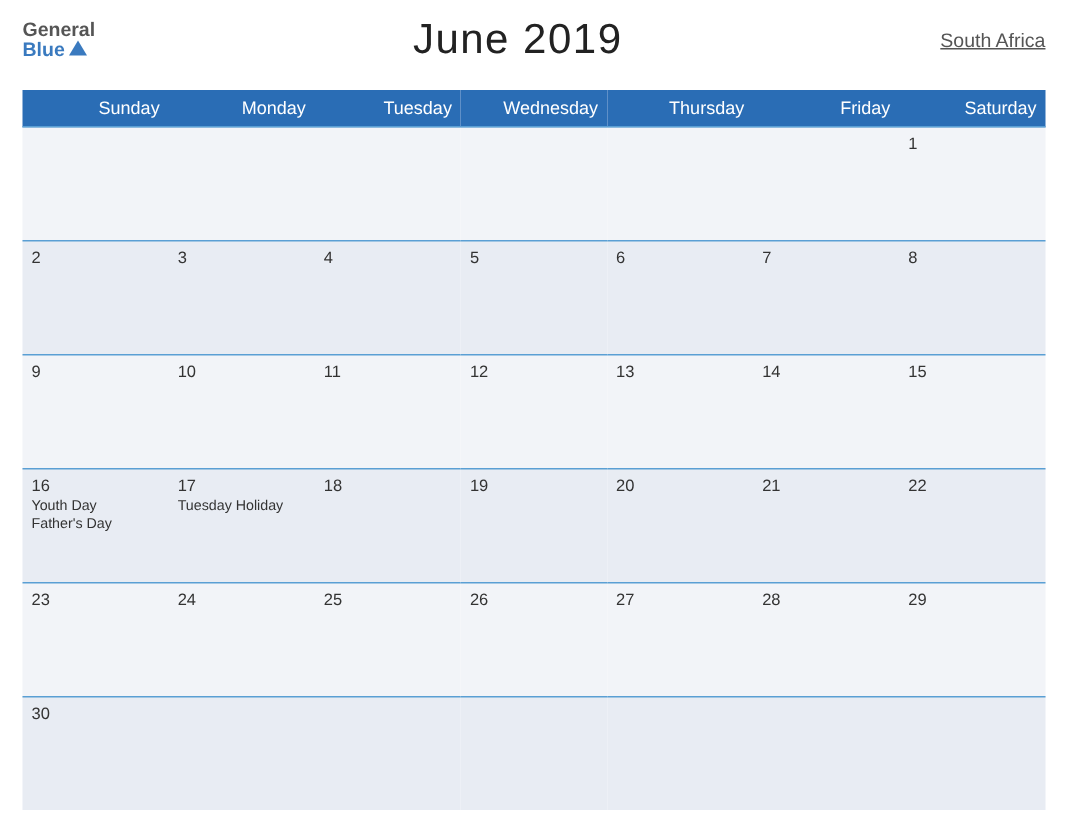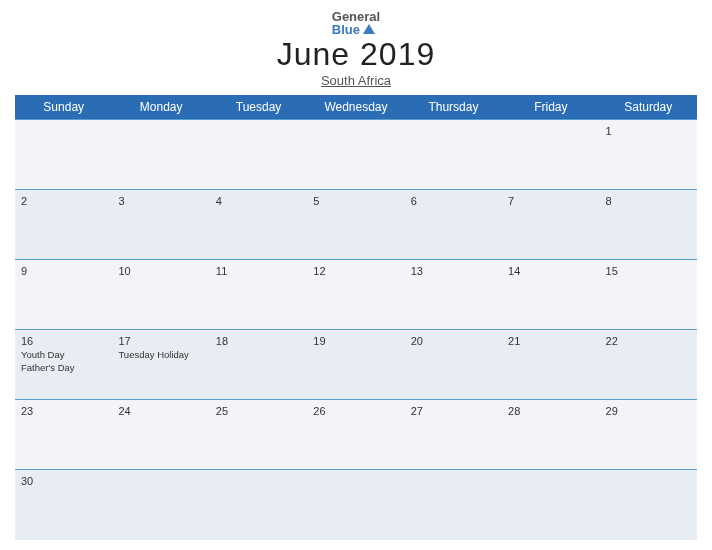--- a/index.html
+++ b/index.html
@@ -11,22 +11,21 @@
       display: flex;
       flex-direction: column;
       align-items: center;
       padding: 10px 15px;
     }
     .top-bar {
       width: 100%;
       display: flex;
       align-items: center;
       justify-content: space-between;
-      margin-bottom: 7px;
-      flex-direction: column;
+      margin-bottom: 18px;
     }
     .logo {
       display: flex;
       flex-direction: column;
       align-items: flex-start;
       line-height: 1;
     }
     .logo-general {
       font-size: 13px;
       font-weight: bold;
@@ -42,21 +41,21 @@
     .logo-triangle {
       width: 0;
       height: 0;
       border-left: 6px solid transparent;
       border-right: 6px solid transparent;
       border-bottom: 10px solid #3a7abf;
       margin-left: 3px;
       margin-bottom: 1px;
     }
     .calendar-title {
-      font-size: 32px;
+      font-size: 28px;
       font-weight: normal;
       color: #222;
       letter-spacing: 1px;
     }
     .country-label {
       font-size: 13px;
       color: #555;
       text-decoration: underline;
     }
     .calendar {
@@ -65,21 +64,21 @@
       flex: 1;
     }
     .calendar thead tr {
       background-color: #2a6db5;
     }
     .calendar thead th {
       color: #fff;
       font-size: 12px;
       font-weight: normal;
       padding: 5px 6px;
-      text-align: center;
+      text-align: right;
       border: none;
     }
     .calendar tbody tr {
       border-top: 1.5px solid #5a9fd4;
     }
     .calendar tbody td {
       vertical-align: top;
       padding: 5px 6px 10px 6px;
       font-size: 11px;
       color: #333;

